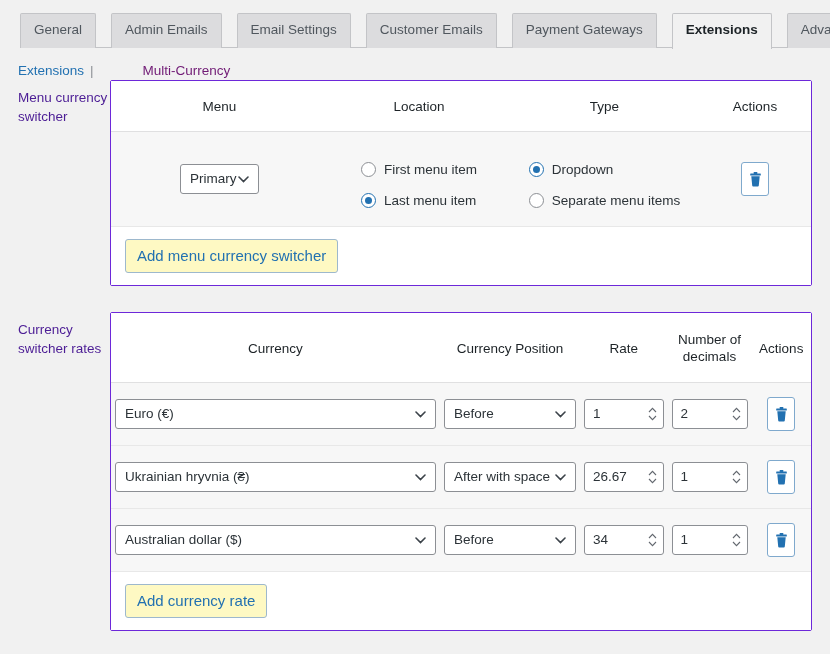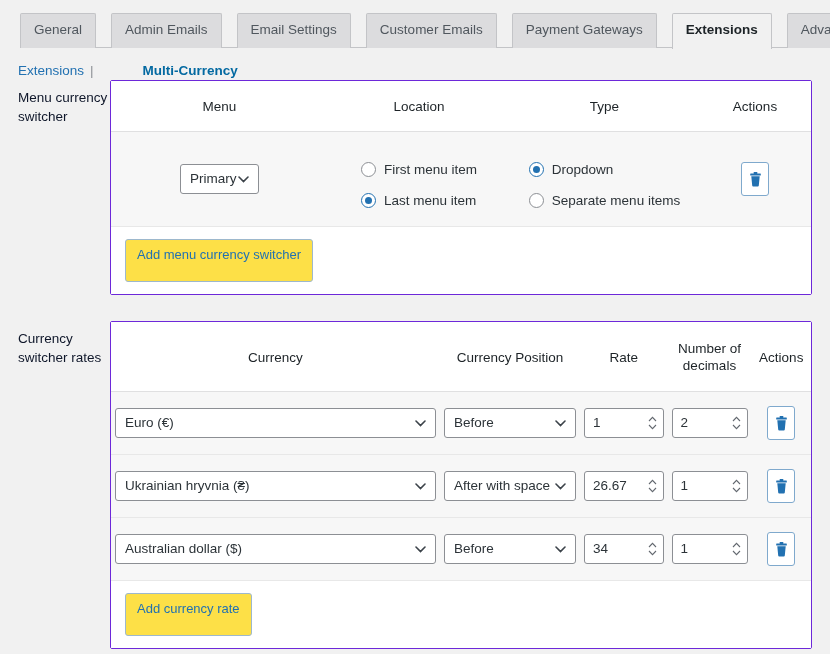--- a/index.html
+++ b/index.html
@@ -64,39 +64,39 @@
   .breadcrumb a {
     color: #2271b1;
     text-decoration: none;
     cursor: pointer;
   }
   .breadcrumb .sep {
     color: #8c8f94;
     margin: 0 5px 0 6px;
   }
   .breadcrumb .current {
-    color: #0369a1;
-    font-weight: 700;
+    color: #701a75;
+    font-weight: 400;
     padding-left: 44px;
   }
 
   
   .section {
     display: flex;
     align-items: flex-start;
     padding-left: 18px;
     padding-right: 18px;
   }
   .section + .section { margin-top: 26px; }
   .row-label {
     width: 92px;
     flex: 0 0 92px;
     font-size: 13.5px;
     line-height: 19px;
-    color: #0f172a;
+    color: #4c1d95;
     padding-top: 8px;
     padding-right: 0;
   }
   .panel {
     flex: 1 1 auto;
     background: #fff;
     border: 1px solid #6d28d9;
     border-radius: 2px;
   }
 
@@ -241,27 +241,27 @@
   }
   .iconbtn svg { display: block; }
 
   
   .panel-footer {
     background: #fff;
     padding: 12px 14px;
   }
   .btn-secondary {
     display: inline-block;
-    font-size: 13px;
+    font-size: 15px;
     line-height: 1;
     color: #2271b1;
-    background: #fde047;
+    background: #fef9c3;
     border: 1px solid #9db8cd;
     border-radius: 3px;
-    padding: 8px 11px 20px;
+    padding: 8px 11px 9px;
     cursor: pointer;
     white-space: nowrap;
   }
 
   .hdr-2line { line-height: 17px; }
 </style>
 </head>
 <body>
 
 <div class="tabbar">

